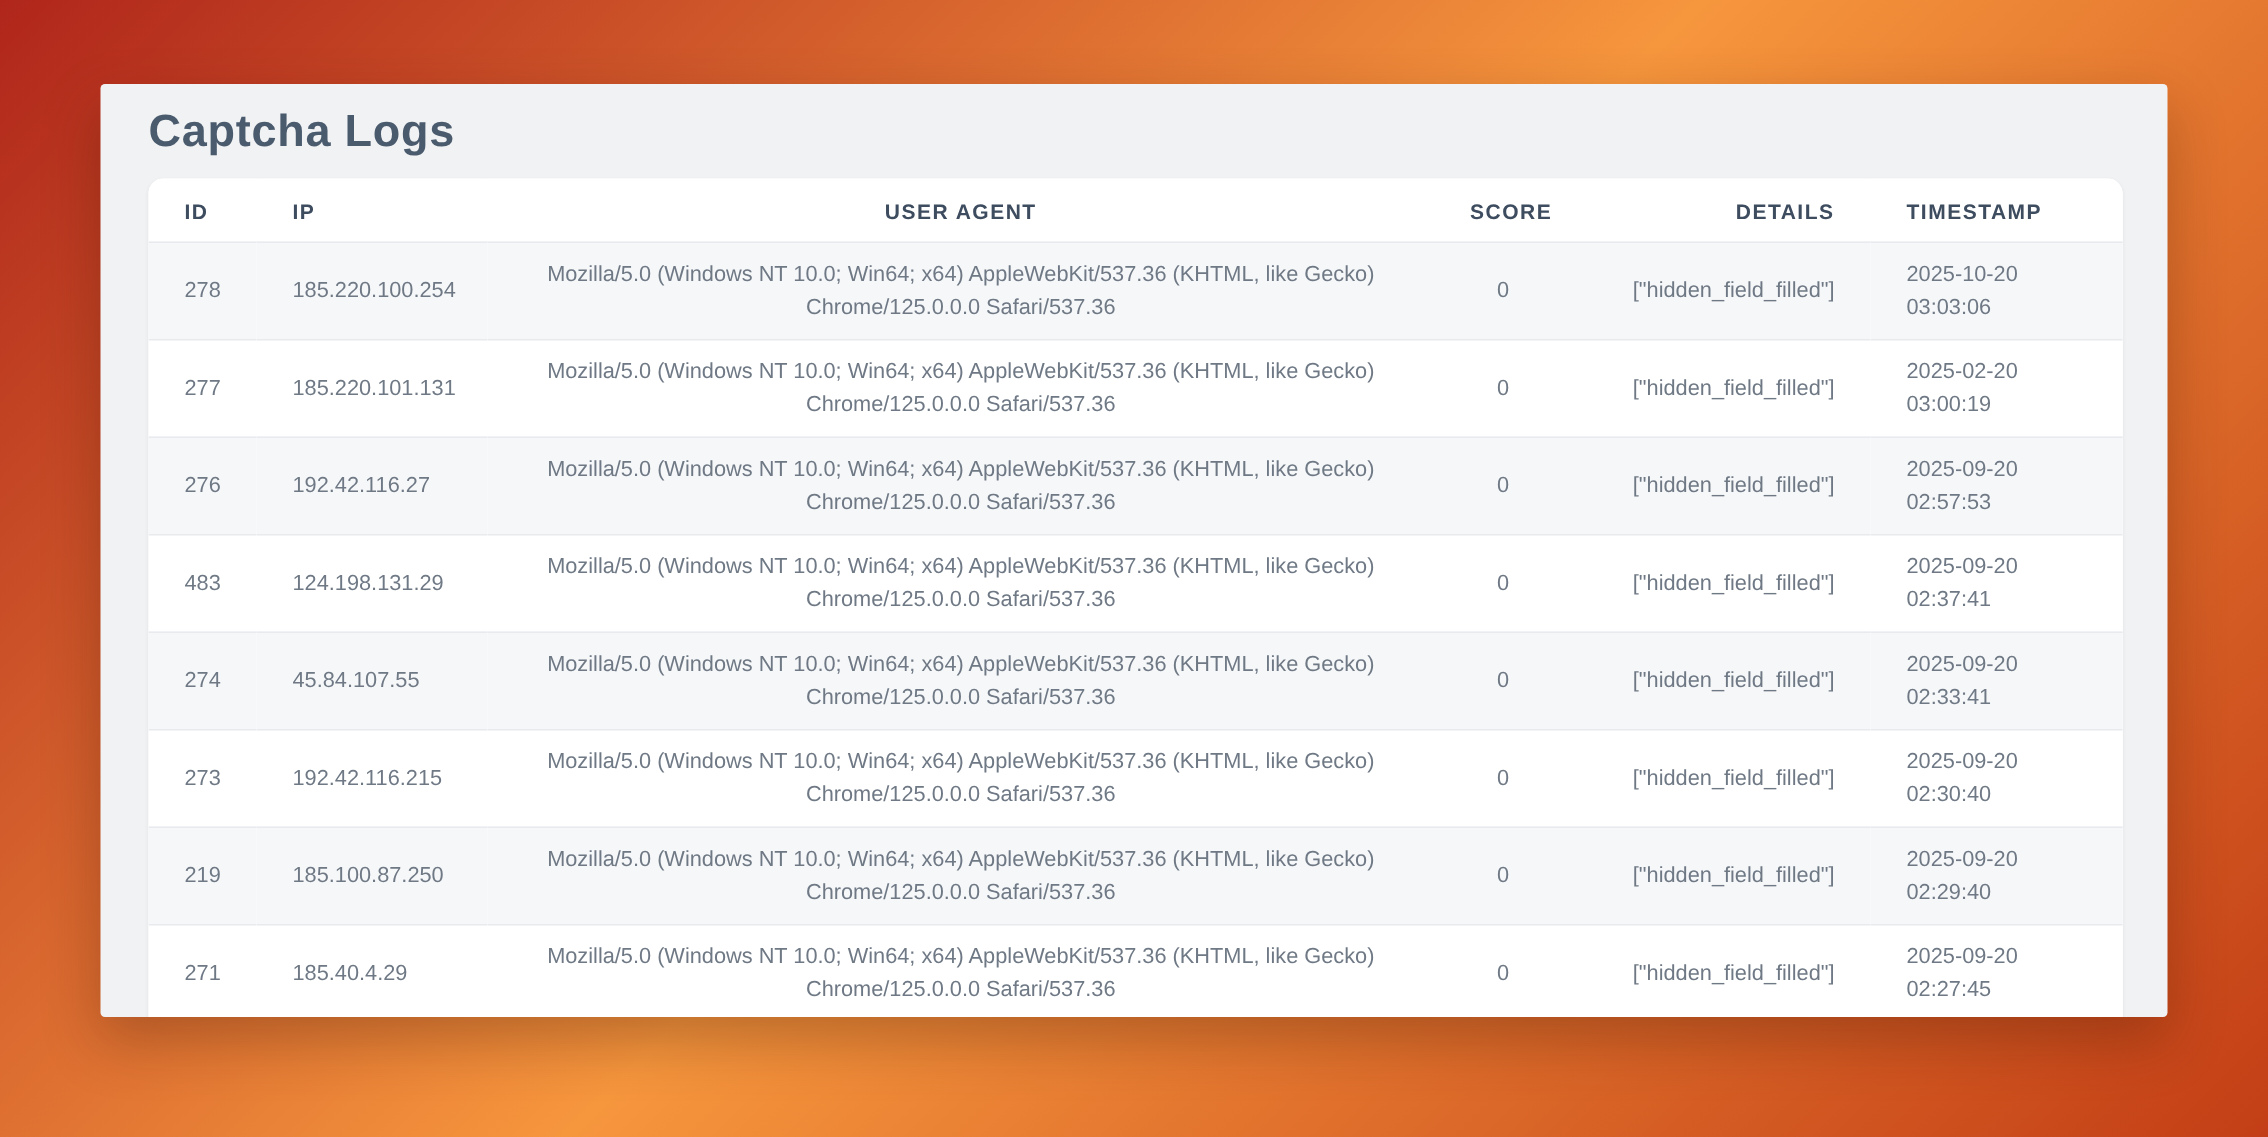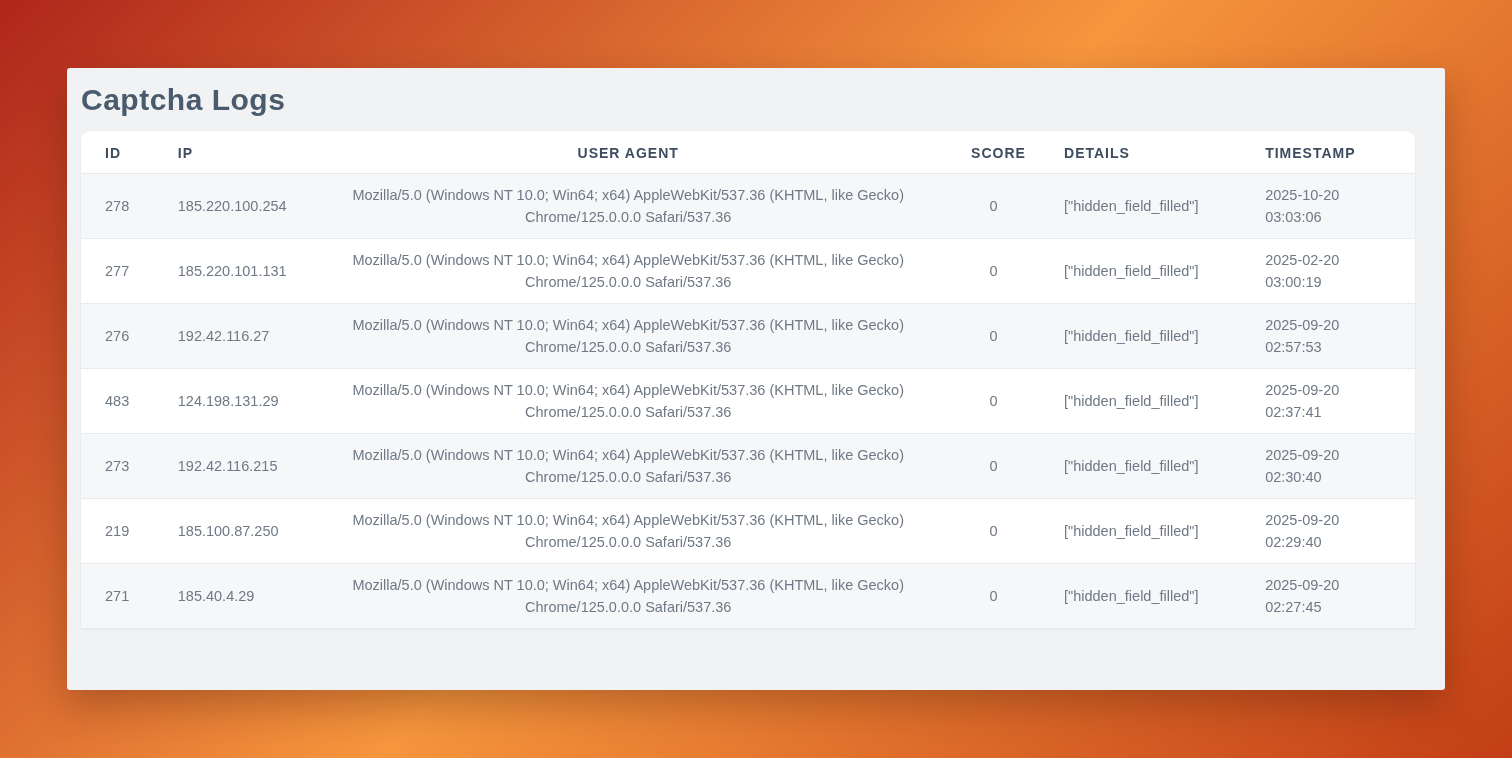--- a/index.html
+++ b/index.html
@@ -18,26 +18,26 @@
   html, body { width: 1512px; height: 758px; overflow: hidden; }
   body {
     font-family: "Liberation Sans", "DejaVu Sans", sans-serif;
     background: linear-gradient(135deg,
       var(--grad-top-left) 0%,
       var(--grad-mid) 50%,
       var(--grad-bottom-right) 100%);
   }
   .card {
     position: absolute;
-    left: 67px; top: 68px;
+    left: 67px; top: 56px;
     width: 1378px; height: 622px;
     background: var(--card-bg);
     border-radius: 3px;
     box-shadow: 0 16px 38px rgba(60, 20, 5, 0.30);
-    padding: 16px 30px 0 14px;
+    padding: 16px 30px 0 32px;
     overflow: hidden;
   }
   .page-title {
     font-size: 30px;
     line-height: 32px;
     font-weight: 600;
     letter-spacing: 0.5px;
     color: var(--title-text);
     margin-bottom: 15px;
   }
@@ -73,21 +73,21 @@
     vertical-align: middle;
     border-top: 1px solid var(--row-border);
     overflow: hidden;
   }
   tbody tr:nth-child(odd) td { background: var(--row-stripe); }
   tbody tr:nth-child(even) td { background: var(--table-bg); }
   .col-id        { width: 72px; }
   .col-ip        { width: 154px; }
   .col-user_agent{ width: 631px; text-align: center; }
   .col-score     { width: 92px; text-align: center; }
-  .col-details   { width: 199px; }
+  .col-details   { width: 199px; text-align: right; }
   .col-timestamp { width: 172px; }
 </style>
 </head>
 <body>
 
 <div class="card">
   <h1 class="page-title">Captcha Logs</h1>
 
   <div class="table-wrap">
     <table>
@@ -128,20 +128,28 @@
           </tr>
           <tr>
             <td class="col-id">483</td>
             <td class="col-ip">124.198.131.29</td>
             <td class="col-user_agent">Mozilla/5.0 (Windows NT 10.0; Win64; x64) AppleWebKit/537.36 (KHTML, like Gecko) Chrome/125.0.0.0 Safari/537.36</td>
             <td class="col-score">0</td>
             <td class="col-details">["hidden_field_filled"]</td>
             <td class="col-timestamp">2025-09-20 02:37:41</td>
           </tr>
           <tr>
+            <td class="col-id">274</td>
+            <td class="col-ip">45.84.107.55</td>
+            <td class="col-user_agent">Mozilla/5.0 (Windows NT 10.0; Win64; x64) AppleWebKit/537.36 (KHTML, like Gecko) Chrome/125.0.0.0 Safari/537.36</td>
+            <td class="col-score">0</td>
+            <td class="col-details">["hidden_field_filled"]</td>
+            <td class="col-timestamp">2025-09-20 02:33:41</td>
+          </tr>
+          <tr>
             <td class="col-id">273</td>
             <td class="col-ip">192.42.116.215</td>
             <td class="col-user_agent">Mozilla/5.0 (Windows NT 10.0; Win64; x64) AppleWebKit/537.36 (KHTML, like Gecko) Chrome/125.0.0.0 Safari/537.36</td>
             <td class="col-score">0</td>
             <td class="col-details">["hidden_field_filled"]</td>
             <td class="col-timestamp">2025-09-20 02:30:40</td>
           </tr>
           <tr>
             <td class="col-id">219</td>
             <td class="col-ip">185.100.87.250</td>

